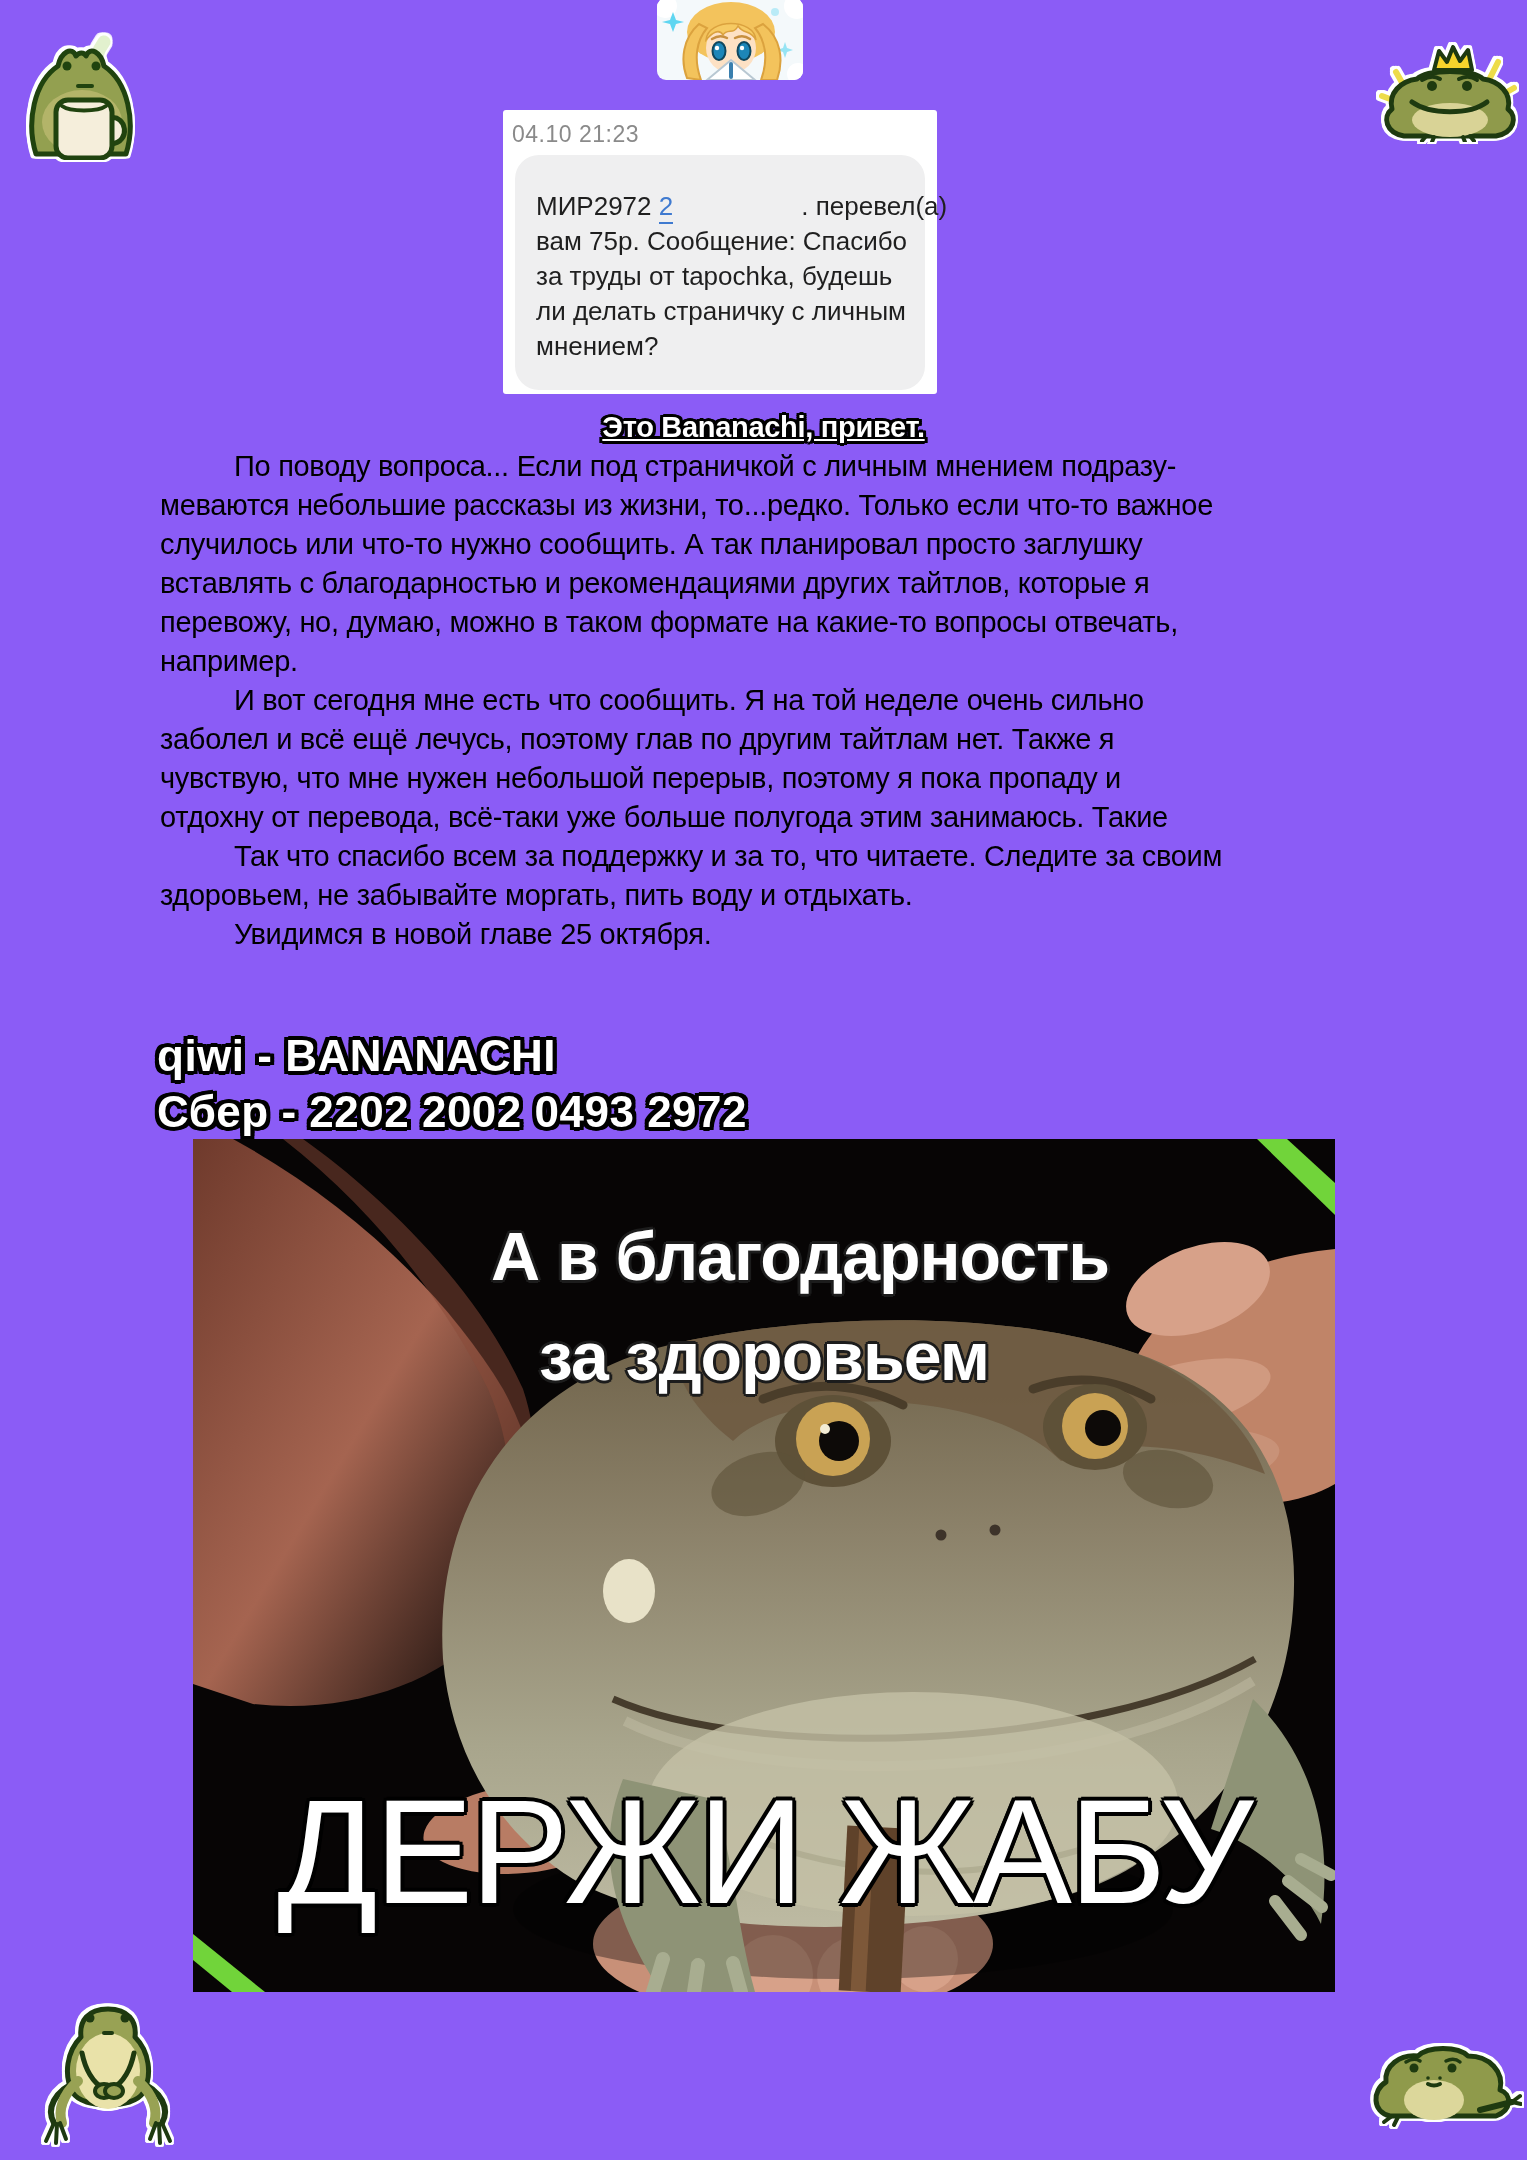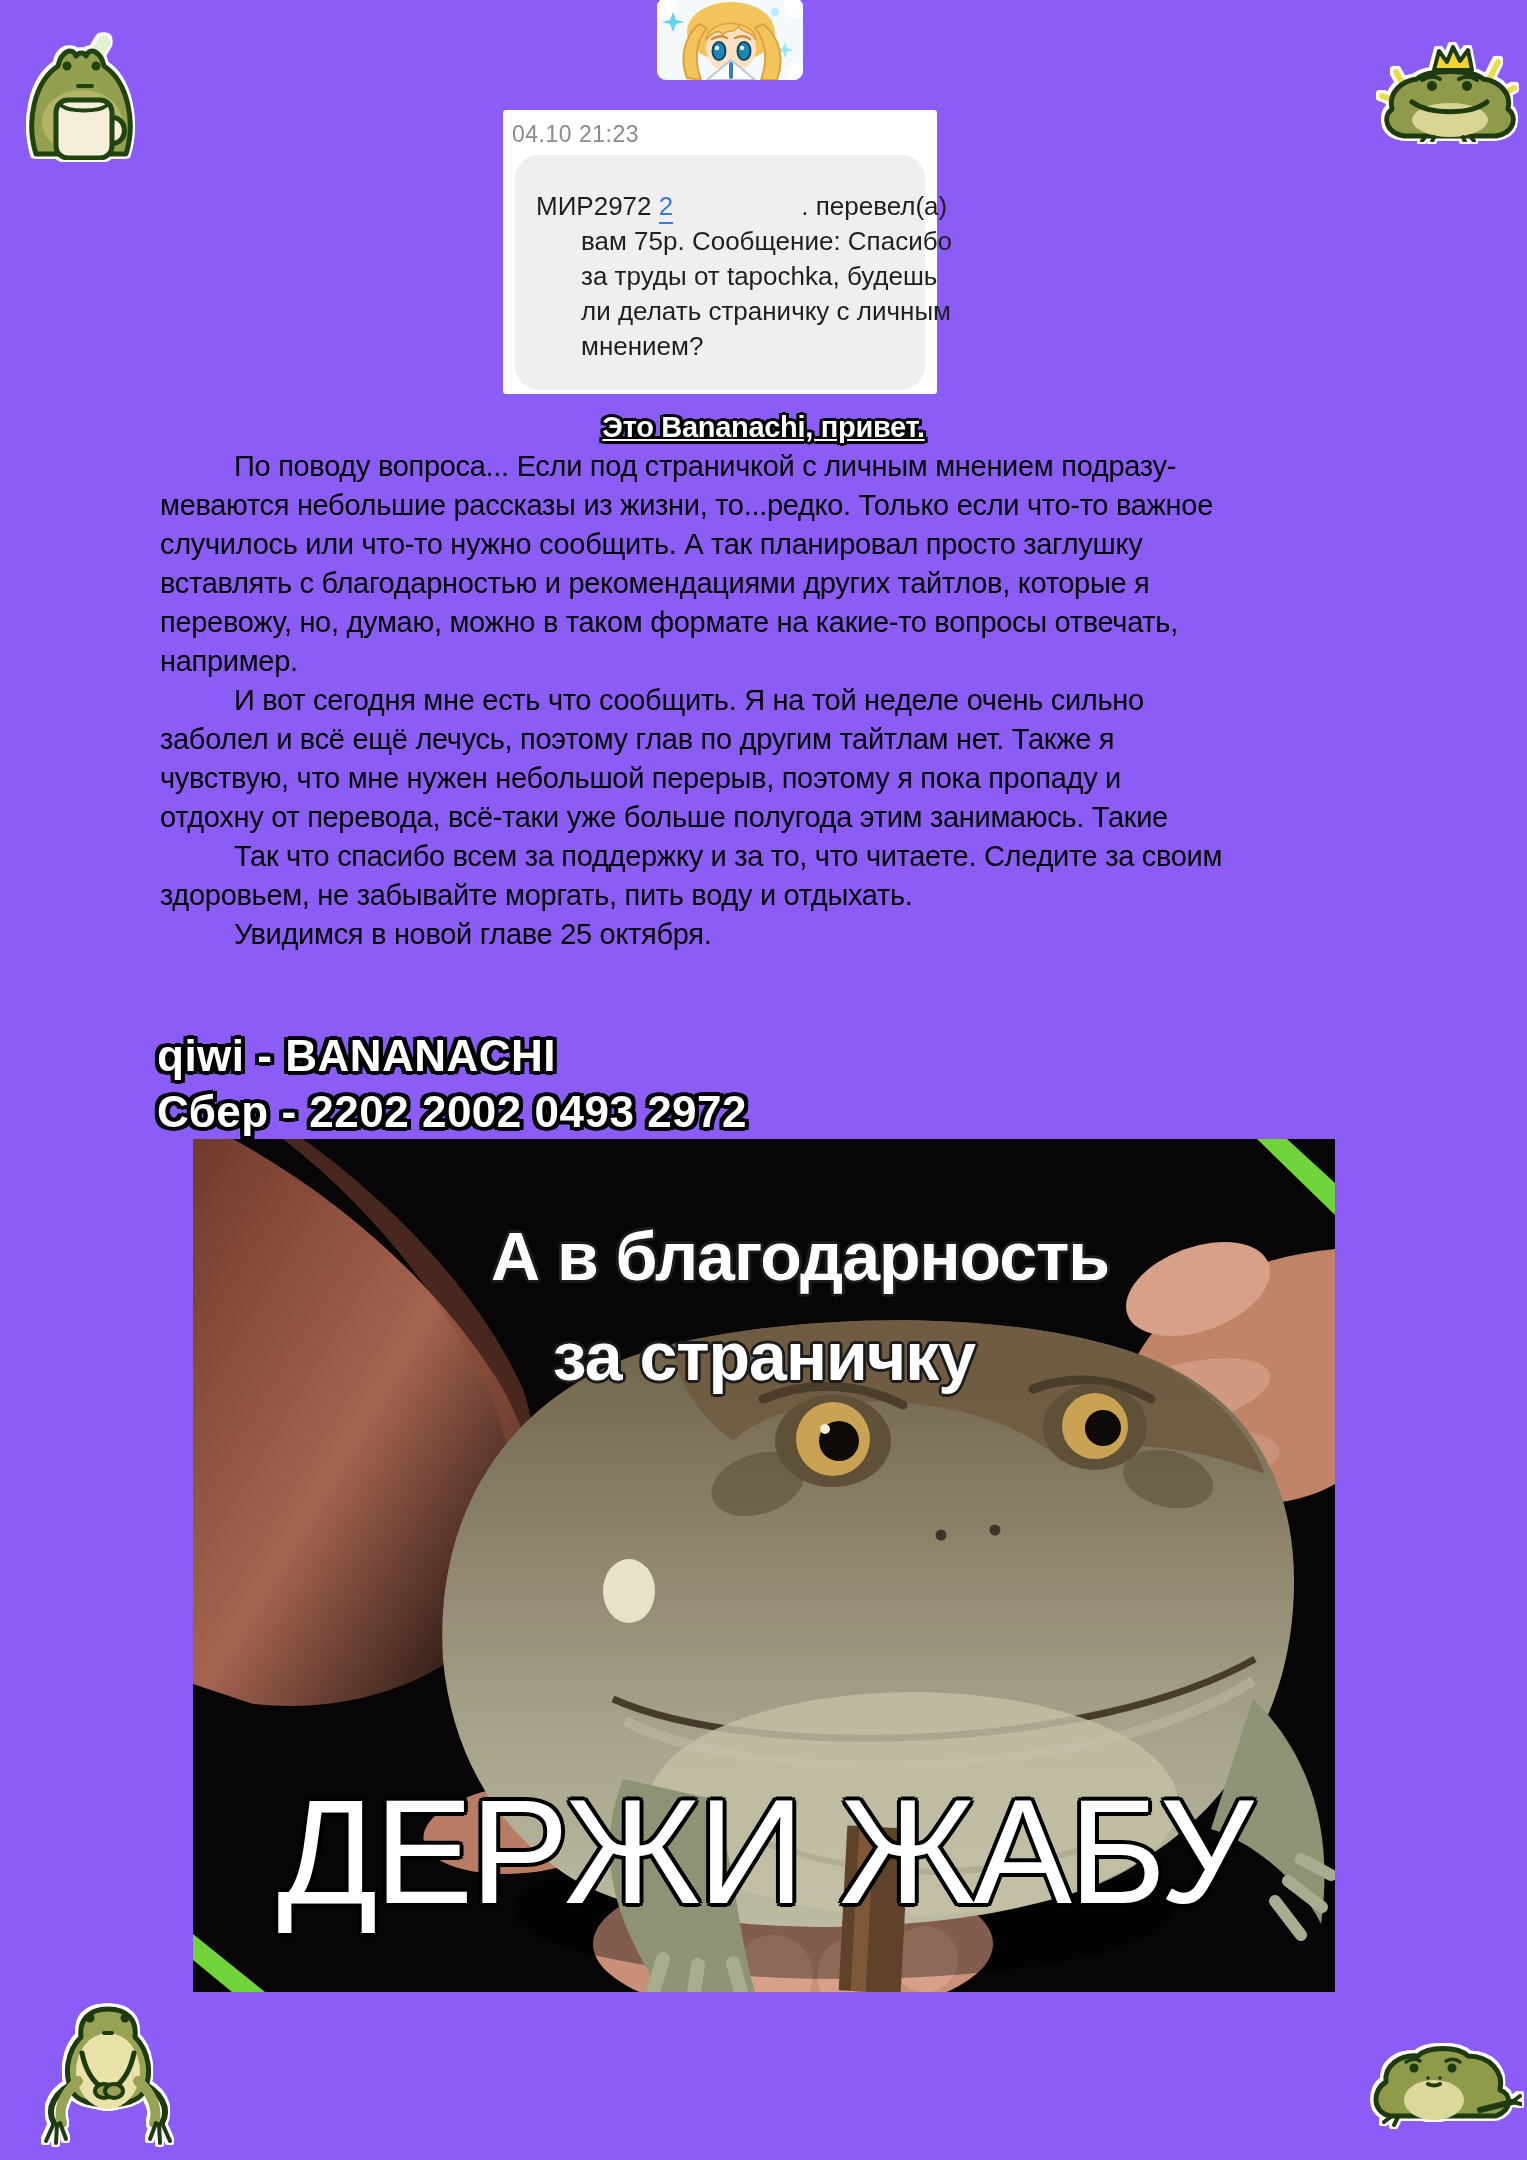--- a/index.html
+++ b/index.html
@@ -32,21 +32,21 @@
     position:absolute;left:12px;top:45px;width:410px;height:235px;
     background:#efeff0;border-radius:24px;
   }
   .notif-msg{
     position:absolute;left:21px;top:34px;right:16px;
     font-size:26px;line-height:35px;color:#1f1f1f;
   }
   .msg-line1{position:relative;white-space:nowrap;}
   .msg-link{color:#3f7ad0;border-bottom:2px solid #3f7ad0;padding-bottom:1px;}
   .msg-gap{display:inline-block;width:128px;}
-  .msg-line{white-space:nowrap;margin-left:45px;}
+  .msg-line{white-space:nowrap;}
   .avatar{
     position:absolute;left:154px;top:-112px;width:146px;height:82px;
     border-radius:9px;overflow:hidden;
   }
   .avatar svg{display:block;}
 
   
   .outlined{
     color:#fff;font-weight:bold;
     text-shadow:
@@ -321,17 +321,17 @@
 
       <g transform="rotate(3 680 770)">
         <rect x="650" y="688" width="62" height="165" fill="#5f422a"></rect>
         <rect x="662" y="688" width="15" height="165" fill="#8a6340" opacity="0.7"></rect>
       </g>
 
       <polygon points="1064,0 1094,0 1142,44 1142,76" fill="#71d43a"></polygon>
       <polygon points="0,795 0,821 39,853 72,853" fill="#71d43a"></polygon>
     </svg>
     <div class="caption cap1">А в благодарность</div>
-    <div class="caption cap2">за страничку</div>
+    <div class="caption cap2">за здоровьем</div>
     <div class="bigtext">ДЕРЖИ ЖАБУ</div>
   </figure>
 
 </div>
 
 </body></html>

